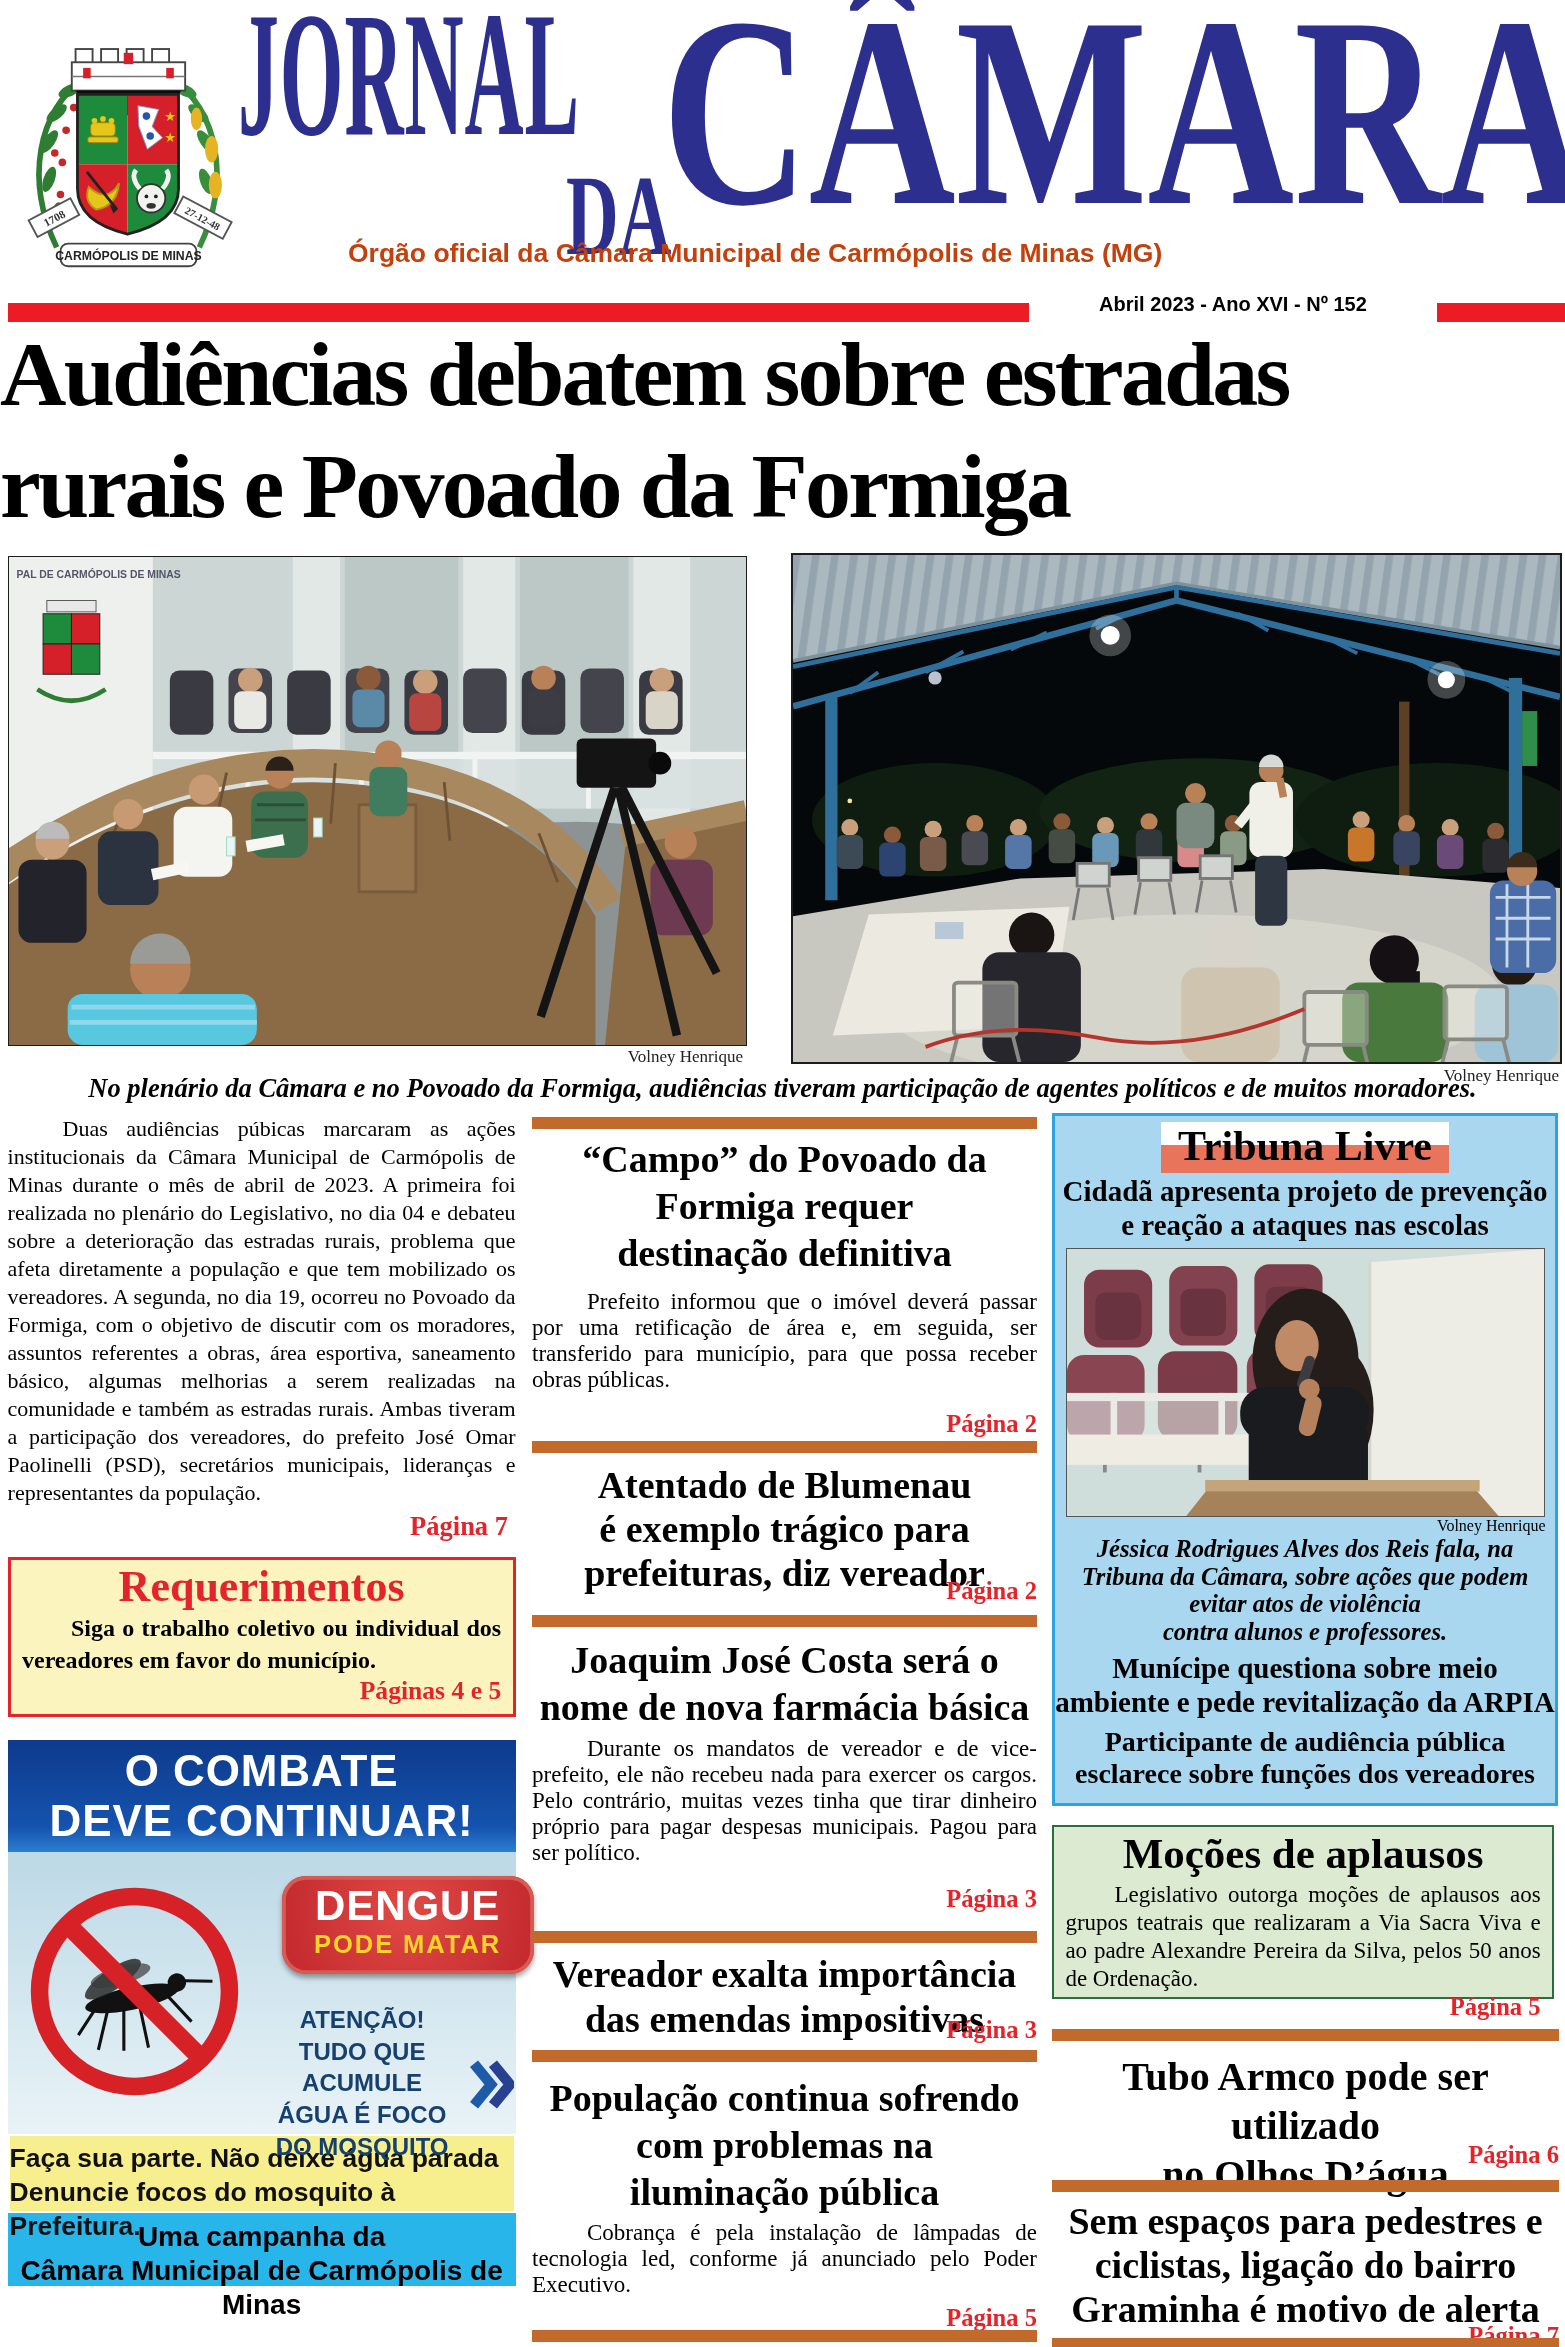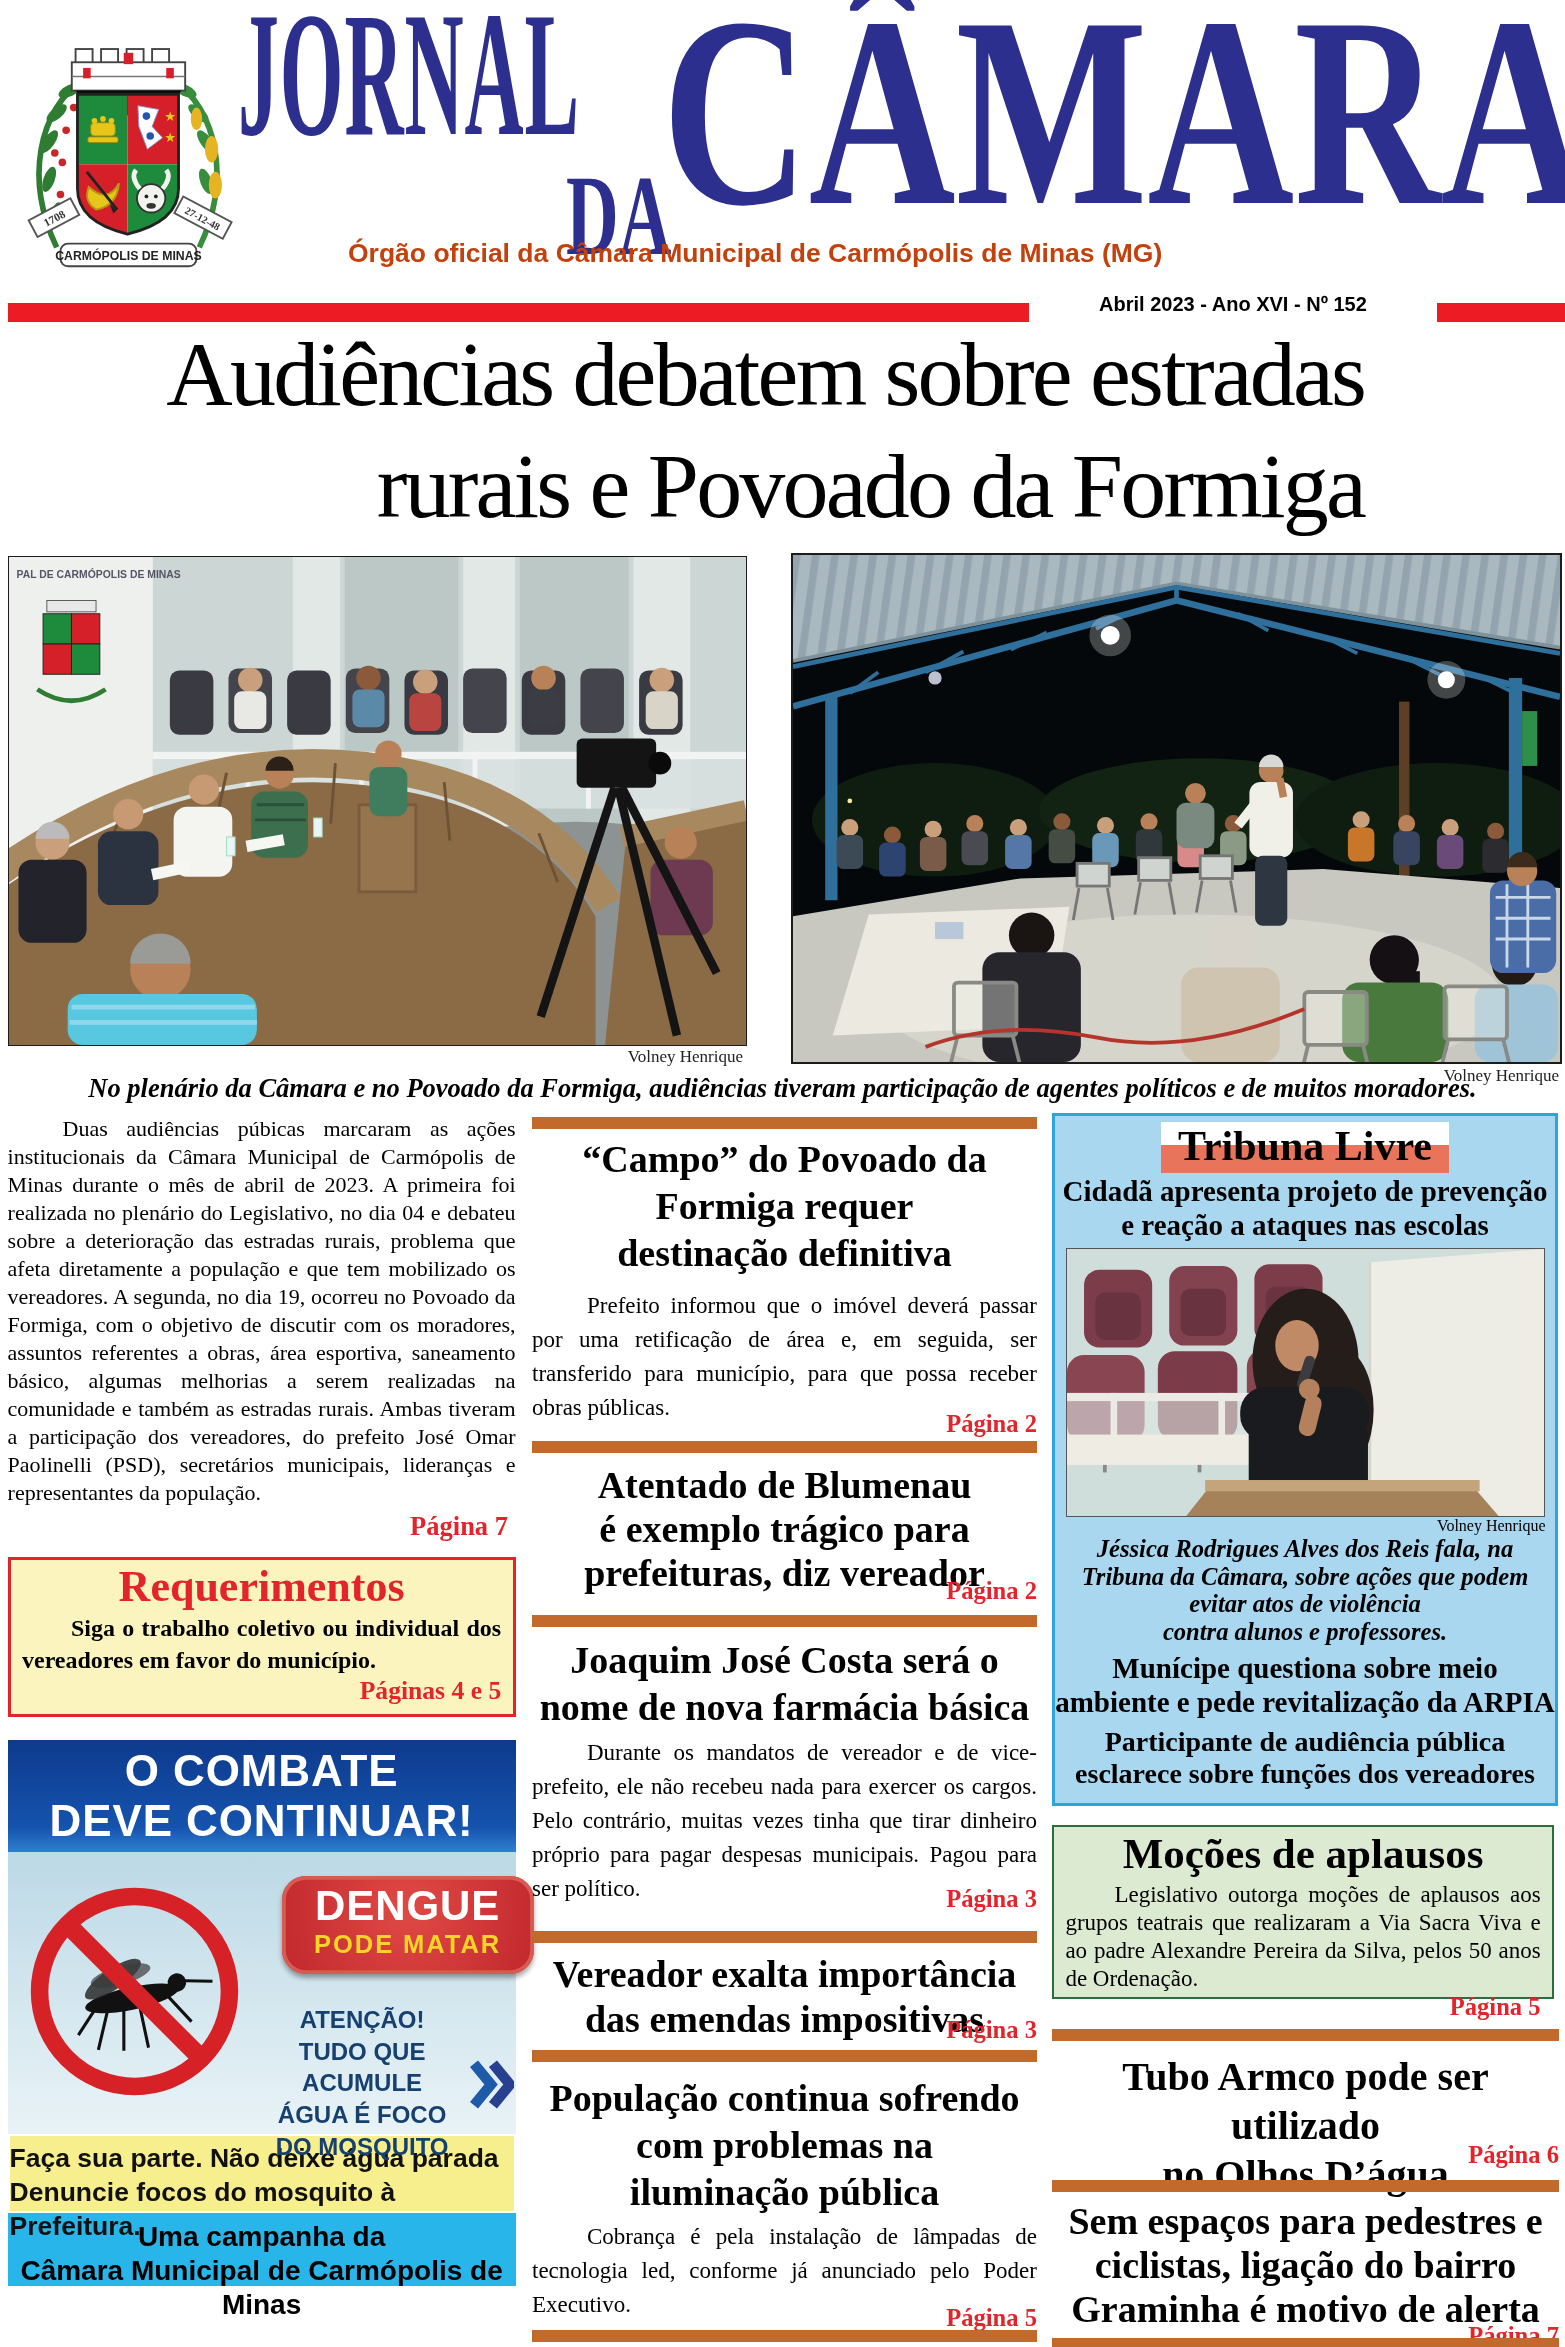--- a/index.html
+++ b/index.html
@@ -12,29 +12,29 @@
   #w-jornal{left:238px;top:-15px;font-size:178px;transform:scaleX(0.46);letter-spacing:1.9px;}
   #w-da{left:566px;top:159px;font-size:114px;transform:scaleX(0.64);}
   #w-camara{left:662px;top:-23px;font-size:271px;transform:scaleX(0.75);letter-spacing:0px;}
   #subtitle{left:348px;top:238px;width:852px;font-family:"Liberation Sans",sans-serif;
             font-weight:bold;font-size:26.5px;color:#c2410c;}
   
   .redbar{position:absolute;top:303px;height:19px;background:#ed1c24;}
   #edition{left:1032px;top:293px;width:402px;text-align:center;font-family:"Liberation Sans",sans-serif;
            font-weight:bold;font-size:20px;color:#000;}
   
-  #headline{left:0;top:318px;width:1364px;text-align:right;font-weight:normal;
+  #headline{left:0;top:318px;width:1364px;text-align:left;font-weight:bold;
             font-size:92px;line-height:1.22;letter-spacing:-2.8px;white-space:pre-line;}
   
   .photo{position:absolute;border:1.9px solid #1c1c1c;overflow:hidden;background:#222;}
   .credit{position:absolute;font-size:17px;color:#222;text-align:right;}
   #caption{left:0;top:1073px;width:1565px;text-align:center;font-weight:bold;font-style:italic;
            font-size:26.5px;}
   
-  .body-txt{font-size:23px;line-height:34px;text-align:justify;text-indent:55px;}
+  .body-txt{font-size:23px;line-height:26px;text-align:justify;text-indent:55px;}
   .page-ref{color:#e3242b;font-weight:bold;font-size:24.6px;text-align:right;padding-right:7.6px;}
   .m-title{font-weight:bold;text-align:center;white-space:pre-line;}
   .obar{position:absolute;height:12.3px;background:#c2692c;width:100%;}
   
   #col-left{left:7.6px;top:1115px;width:508px;position:absolute;}
   #lead-body{font-size:22px;line-height:28px;}
   #req-box{margin-top:15px;border:3.8px solid #e3242b;background:#fbf4be;padding:1.9px 11.4px 7.6px 11.4px;}
   #req-title{color:#e3242b;font-weight:bold;font-size:44px;text-align:center;line-height:1.15;}
   #req-body{font-weight:bold;font-size:24px;line-height:32px;text-align:justify;text-indent:49px;}
   #req-page{color:#e3242b;font-weight:bold;font-size:25.6px;text-align:right;}

